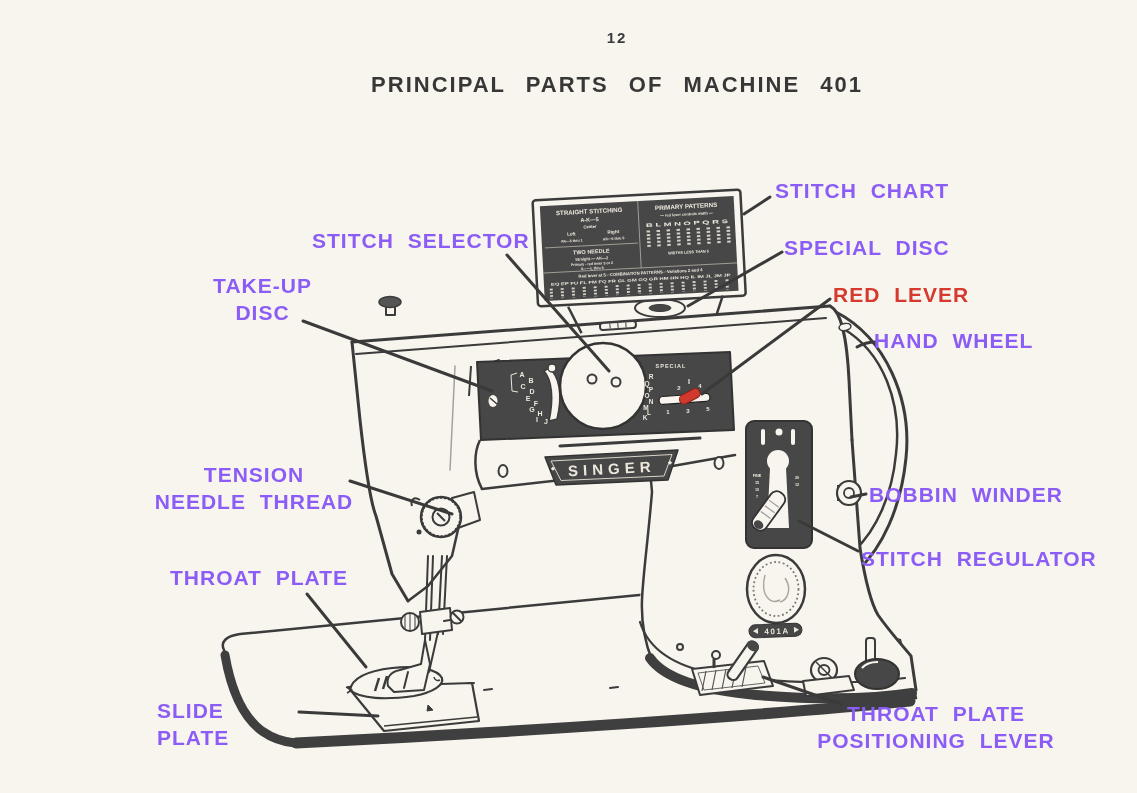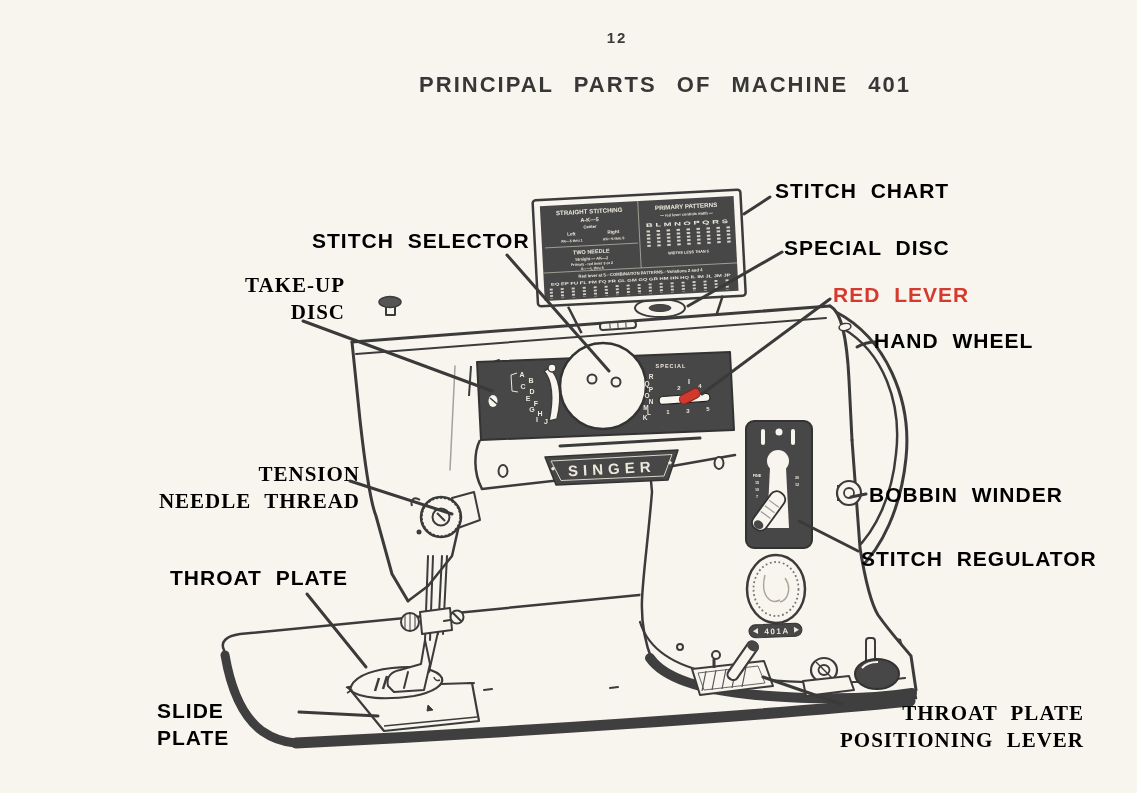--- a/index.html
+++ b/index.html
@@ -1,24 +1,24 @@
 <!DOCTYPE html>
 <html><head>
 <meta charset="utf-8">
 <style>
   html,body{margin:0;padding:0;}
   body{width:1137px;height:793px;position:relative;background:#f8f5ee;overflow:hidden;
        font-family:"Liberation Sans",sans-serif;}
   .page-number{position:absolute;left:617px;top:30px;transform:translateX(-50%);
        font:bold 15px/1 "Liberation Sans",sans-serif;color:#3b3b3b;letter-spacing:2px;}
   .page-title{position:absolute;left:617px;top:74px;transform:translateX(-50%);
-       font:bold 22px/1 "Liberation Sans",sans-serif;color:#373737;letter-spacing:2px;word-spacing:12px;white-space:nowrap;margin-left:48px;}
-  .lbl{position:absolute;font:bold 21px/1.3 "Liberation Sans",sans-serif;color:#000000;
+       font:bold 22px/1 "Liberation Sans",sans-serif;color:#373737;letter-spacing:2px;word-spacing:12px;white-space:nowrap;}
+  .lbl{position:absolute;font:bold 21px/1.3 "Liberation Sans",sans-serif;color:#8b5cf6;
        letter-spacing:1px;word-spacing:7px;white-space:nowrap;}
-  .lbl.center{text-align:right;font-family:Liberation Serif, serif;}
+  .lbl.center{text-align:center;}
   .lbl.red{color:#d6392d;text-align:center;}
   svg{position:absolute;left:0;top:0;}
   svg text{font-family:"Liberation Sans",sans-serif;font-weight:bold;fill:#ece8dc;}
 </style>
 </head>
 <body>
 
 <svg width="1137" height="793" viewBox="0 0 1137 793">
 
   <g stroke-linejoin="round" stroke-linecap="round">

